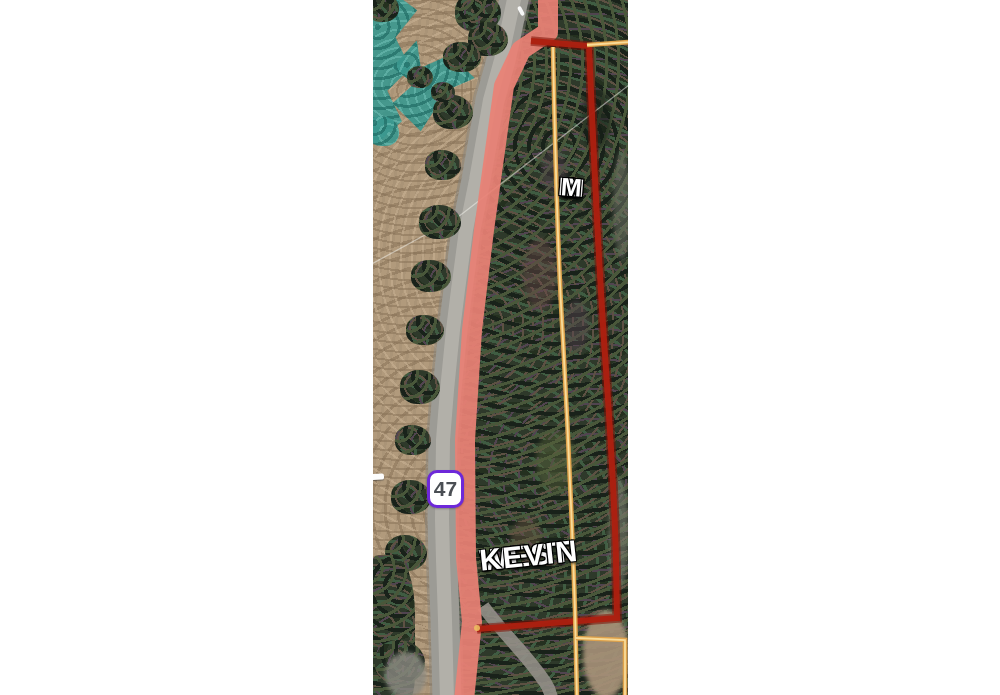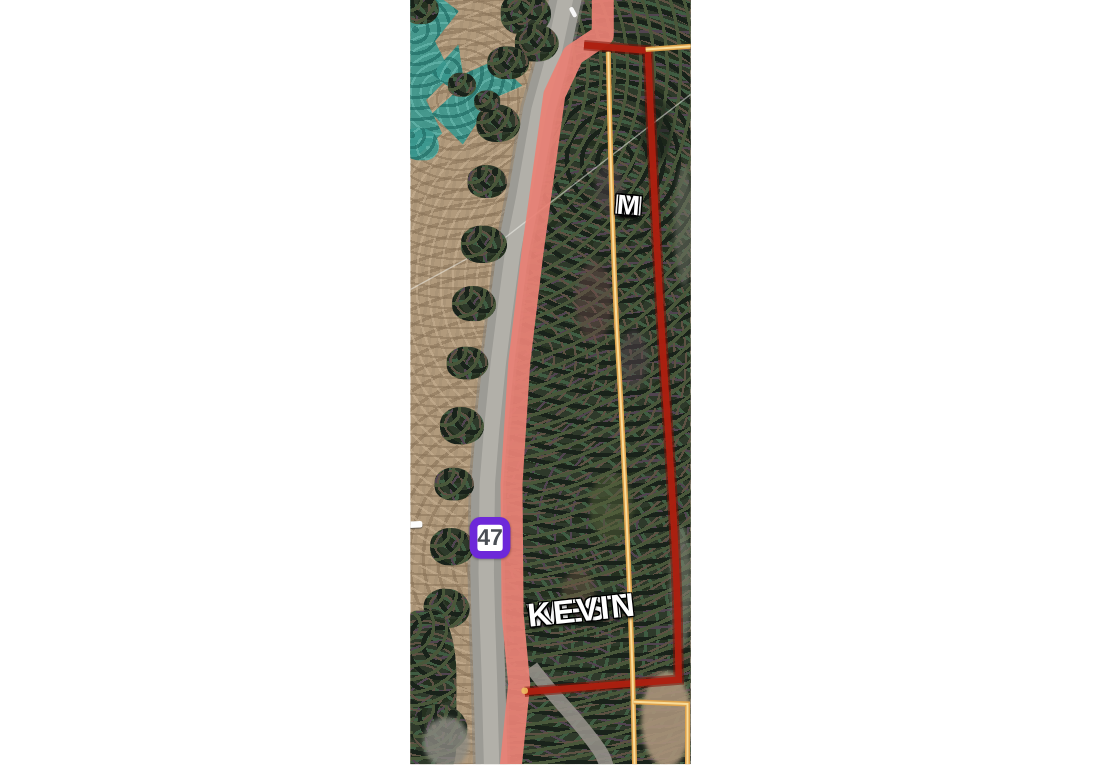--- a/index.html
+++ b/index.html
@@ -50,21 +50,21 @@
   #forest-main{left:0;top:0;width:255px;height:695px;
     clip-path:polygon(150px 0,255px 0,255px 695px,80px 695px,78px 560px,80px 440px,90px 330px,103px 230px,127px 100px);}
 
   .patch{border-radius:50%;filter:blur(2px);}
   .tree{border-radius:48% 55% 50% 45%;filter:blur(.6px);}
 
   svg.layer{left:0;top:0;width:255px;height:695px;}
 
   
   #shield{left:54px;top:470px;width:37px;height:38px;background:#ffffff;
-    border:7px solid #6d28d9;border-radius:10px;box-shadow:0 1px 2px rgba(0,0,0,.25);
+    border:3px solid #6d28d9;border-radius:10px;box-shadow:0 1px 2px rgba(0,0,0,.25);
     display:flex;align-items:center;justify-content:center;box-sizing:border-box;
     font-size:21px;font-weight:700;color:var(--shield_text,#4a4e54);}
 
   
   .maplabel{color:var(--label_text,#fff);font-weight:700;
     text-shadow:-1px -1px 0 #000,1px -1px 0 #000,-1px 1px 0 #000,1px 1px 0 #000,0 2px 3px rgba(0,0,0,.85);}
   #label-vertical{left:182px;top:172px;width:36px;display:flex;flex-direction:column;
     align-items:center;transform:rotate(4.5deg);transform-origin:top center;
     font-size:25px;line-height:31px;letter-spacing:1px;}
   #label-horizontal{left:105px;top:544px;transform:rotate(-6deg);transform-origin:left center;

